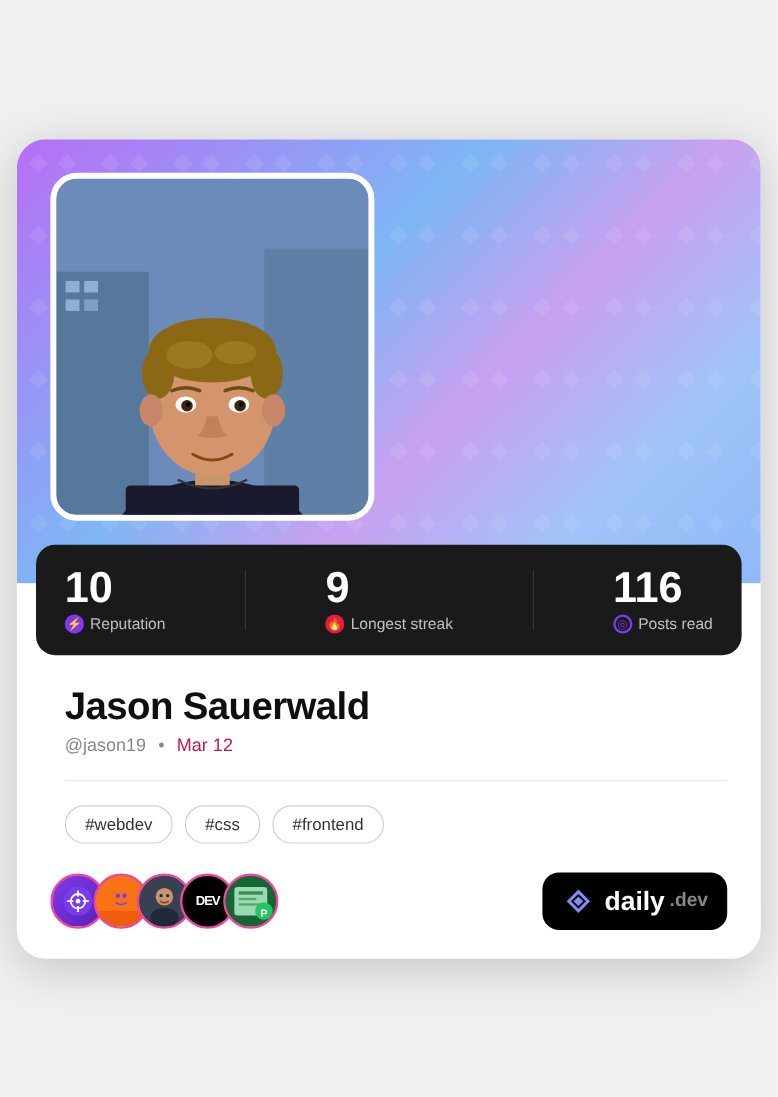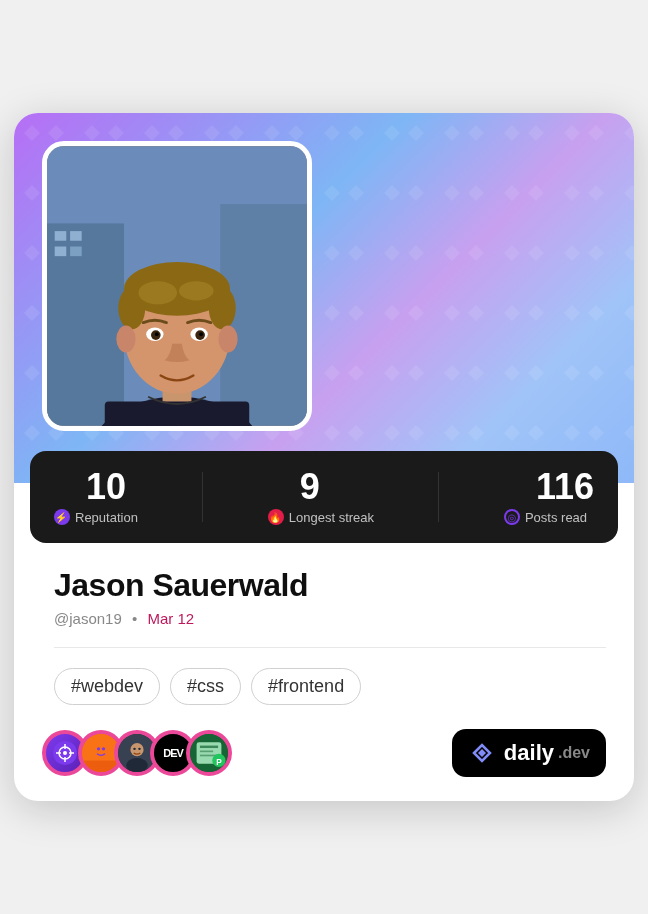--- a/index.html
+++ b/index.html
@@ -85,21 +85,20 @@
       flex-direction: column;
       align-items: flex-start;
       gap: 4px;
     }
 
     .stat-value {
       font-size: 36px;
       font-weight: 800;
       color: #ffffff;
       line-height: 1;
-      margin-left: 32px;
     }
 
     .stat-label {
       display: flex;
       align-items: center;
       gap: 5px;
       font-size: 13px;
       color: #c0c0c0;
       font-weight: 500;
     }
@@ -180,21 +179,21 @@
       display: flex;
       flex-wrap: wrap;
       gap: 10px;
       margin-bottom: 24px;
     }
 
     .tag {
       padding: 7px 16px;
       border: 1.5px solid #d0d0d0;
       border-radius: 999px;
-      font-size: 18px;
+      font-size: 14px;
       color: #333;
       font-weight: 500;
       background: #fff;
     }
 
     
     .card-footer {
       display: flex;
       align-items: center;
       justify-content: space-between;
@@ -203,21 +202,21 @@
 
     .avatars {
       display: flex;
       align-items: center;
     }
 
     .avatar {
       width: 46px;
       height: 46px;
       border-radius: 50%;
-      border: 4px solid #ec4899;
+      border: 2px solid #ec4899;
       margin-right: -10px;
       overflow: hidden;
       background: #ccc;
       display: flex;
       align-items: center;
       justify-content: center;
       flex-shrink: 0;
     }
 
     .avatar:last-child {

